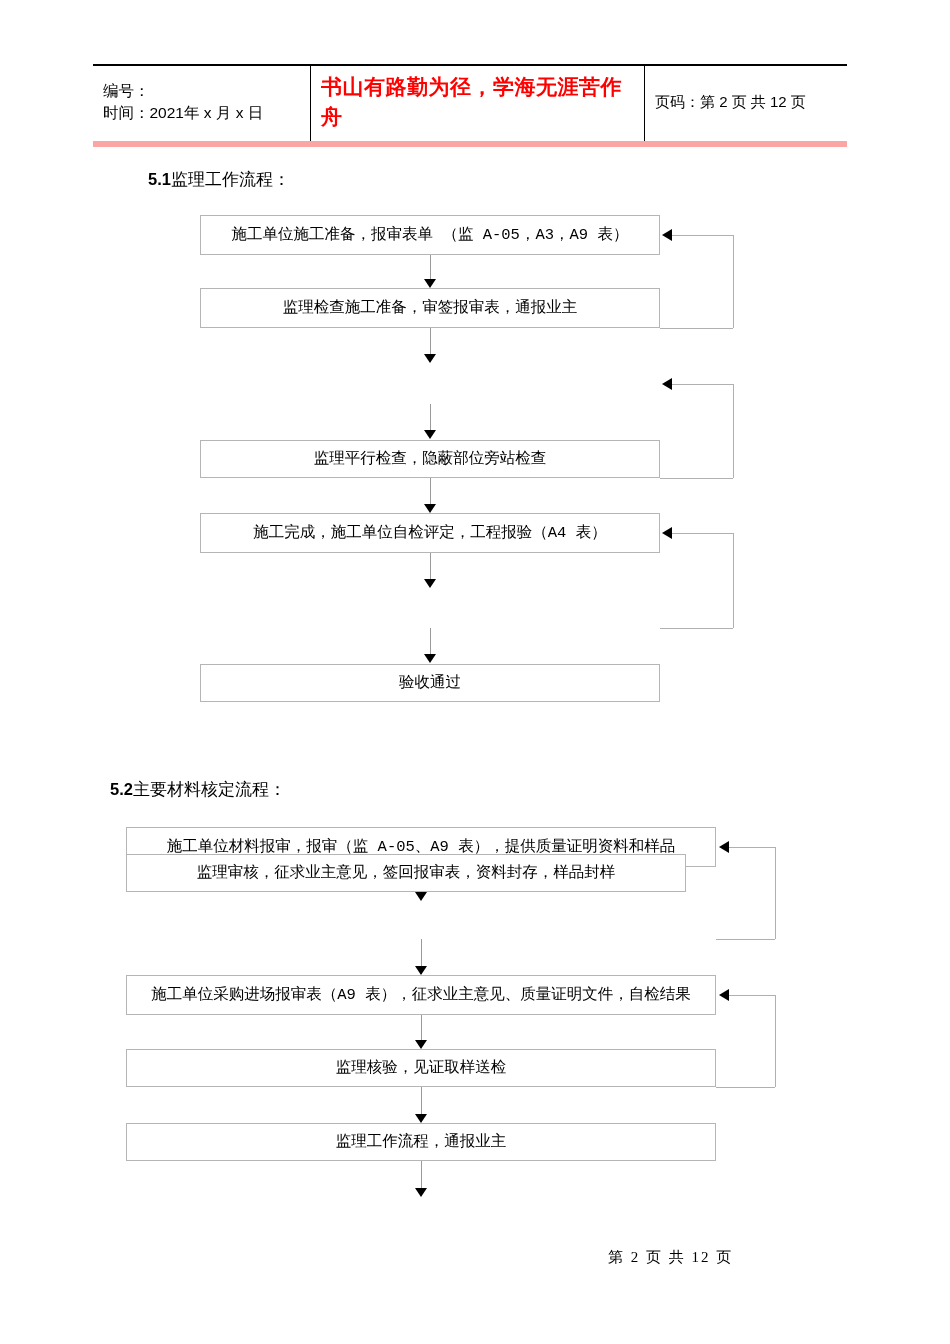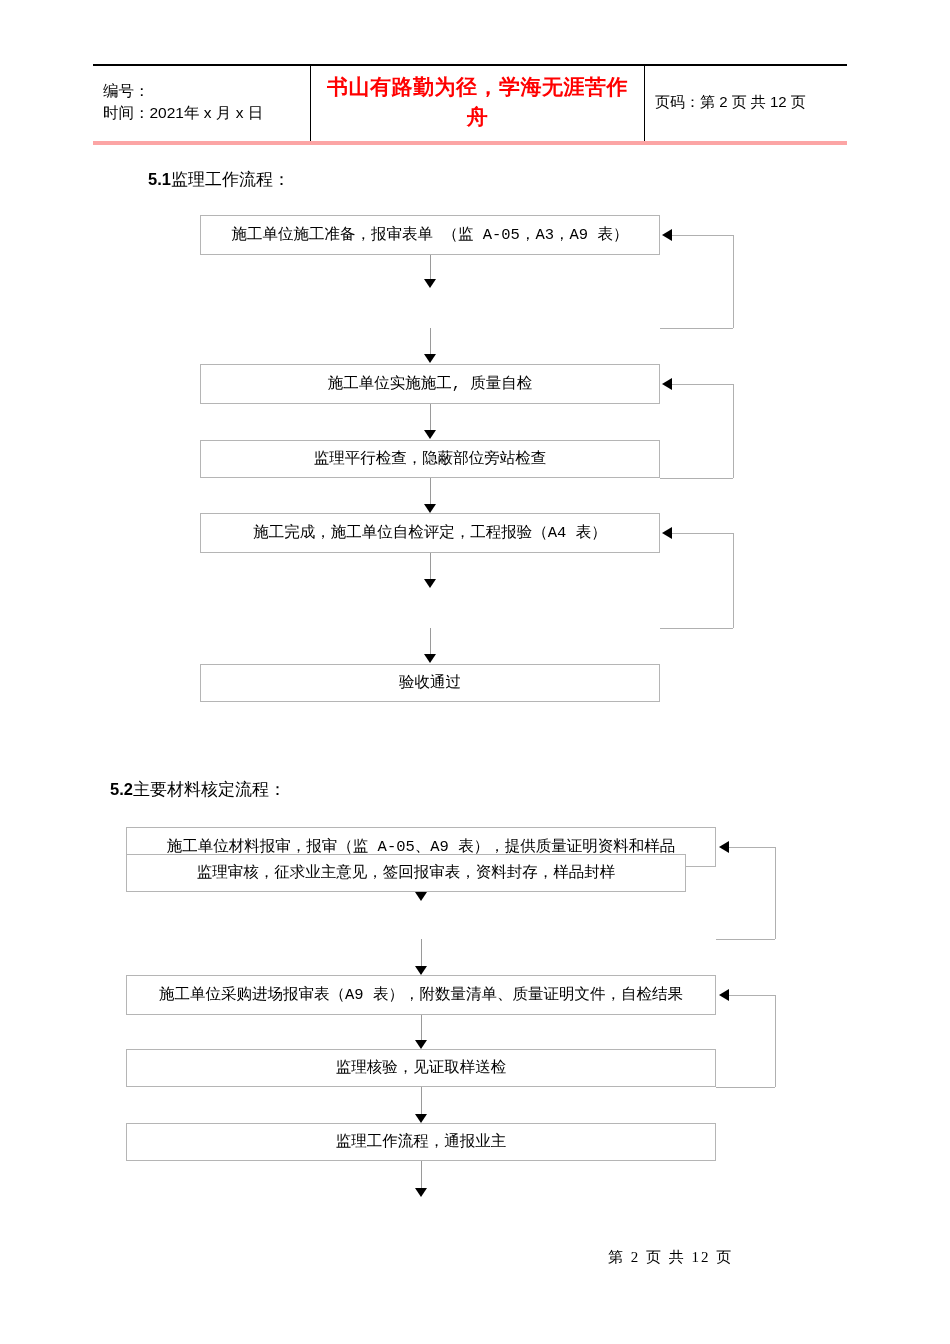--- a/index.html
+++ b/index.html
@@ -20,36 +20,36 @@
   }
 
   
   .hdr-table {
     position: absolute;
     left: 93px;
     top: 64px;
     width: 754px;
     border-collapse: collapse;
     border-top: 2px solid #000;
-    border-bottom: 4px solid #fca5a5;
+    border-bottom: 6px solid #fca5a5;
   }
   .hdr-table td {
     border-left: 1px solid #000;
     border-right: 1px solid #000;
     padding: 6px 10px 8px 10px;
     vertical-align: middle;
     height: 58px;
     font-family: "Liberation Sans", "DejaVu Sans", sans-serif;
     font-size: 15.5px;
     line-height: 1.45;
   }
   .hdr-table td.first { border-left: none; width: 197px; }
   .hdr-table td.last  { border-right: none; width: 182px; margin-left: 9px; }
   .hdr-cell-mid {
-    text-align: center;
+    text-align: left;
   }
   .slogan {
     color: #ff0000;
     font-weight: bold;
     font-size: 21px;
     letter-spacing: 0.5px;
     font-family: "Liberation Serif", "DejaVu Serif", serif;
   }
   .hdr-line { display: block; white-space: nowrap; }
   .pagecode { white-space: nowrap; font-size: 15px; }
@@ -156,25 +156,25 @@
 
   <div class="section-heading" id="heading-51">
     <span class="num">5.1</span><span>监理工作流程：</span>
   </div>
 
   <div class="flow-box" style="left:200px; top:215px; width:460px; height:40px;">施工单位施工准备，报审表单 （监 A-05，A3，A9 表）</div>
 
   <div class="v-line" style="left:430px; top:255px; height:26px;"></div>
   <div class="arrow-down" style="left:424px; top:279px;"></div>
 
+  <div class="flow-box" style="left:200px; top:288px; width:460px; height:40px;">监理检查施工准备，审签报审表，通报业主</div>
 
   <div class="v-line" style="left:430px; top:328px; height:28px;"></div>
   <div class="arrow-down" style="left:424px; top:354px;"></div>
 
-  <div class="flow-box" style="left:200px; top:364px; width:460px; height:40px;">施工单位实施施工, 质量自检</div>
 
   <div class="v-line" style="left:430px; top:404px; height:28px;"></div>
   <div class="arrow-down" style="left:424px; top:430px;"></div>
 
   <div class="flow-box" style="left:200px; top:440px; width:460px; height:38px;">监理平行检查，隐蔽部位旁站检查</div>
 
   <div class="v-line" style="left:430px; top:478px; height:28px;"></div>
   <div class="arrow-down" style="left:424px; top:504px;"></div>
 
   <div class="flow-box" style="left:200px; top:513px; width:460px; height:40px;">施工完成，施工单位自检评定，工程报验（A4 表）</div>
@@ -210,21 +210,21 @@
   <div class="flow-box" style="left:126px; top:827px; width:590px; height:40px;">施工单位材料报审，报审（监 A-05、A9 表），提供质量证明资料和样品</div>
 
   <div class="v-line" style="left:421px; top:867px; height:27px;"></div>
   <div class="arrow-down" style="left:415px; top:892px;"></div>
 
   <div class="flow-box" style="left:126px; top:854px; width:560px; height:38px;">监理审核，征求业主意见，签回报审表，资料封存，样品封样</div>
 
   <div class="v-line" style="left:421px; top:939px; height:35px;"></div>
   <div class="arrow-down" style="left:415px; top:966px;"></div>
 
-  <div class="flow-box" style="left:126px; top:975px; width:590px; height:40px;">施工单位采购进场报审表（A9 表），附数量清单、质量证明文件，自检结果</div>
+  <div class="flow-box" style="left:126px; top:975px; width:590px; height:40px;">施工单位采购进场报审表（A9 表），征求业主意见、质量证明文件，自检结果</div>
 
   <div class="v-line" style="left:421px; top:1015px; height:32px;"></div>
   <div class="arrow-down" style="left:415px; top:1040px;"></div>
 
   <div class="flow-box" style="left:126px; top:1049px; width:590px; height:38px;">监理核验，见证取样送检</div>
 
   <div class="v-line" style="left:421px; top:1087px; height:33px;"></div>
   <div class="arrow-down" style="left:415px; top:1114px;"></div>
 
   <div class="flow-box" style="left:126px; top:1123px; width:590px; height:38px;">监理工作流程，通报业主</div>

